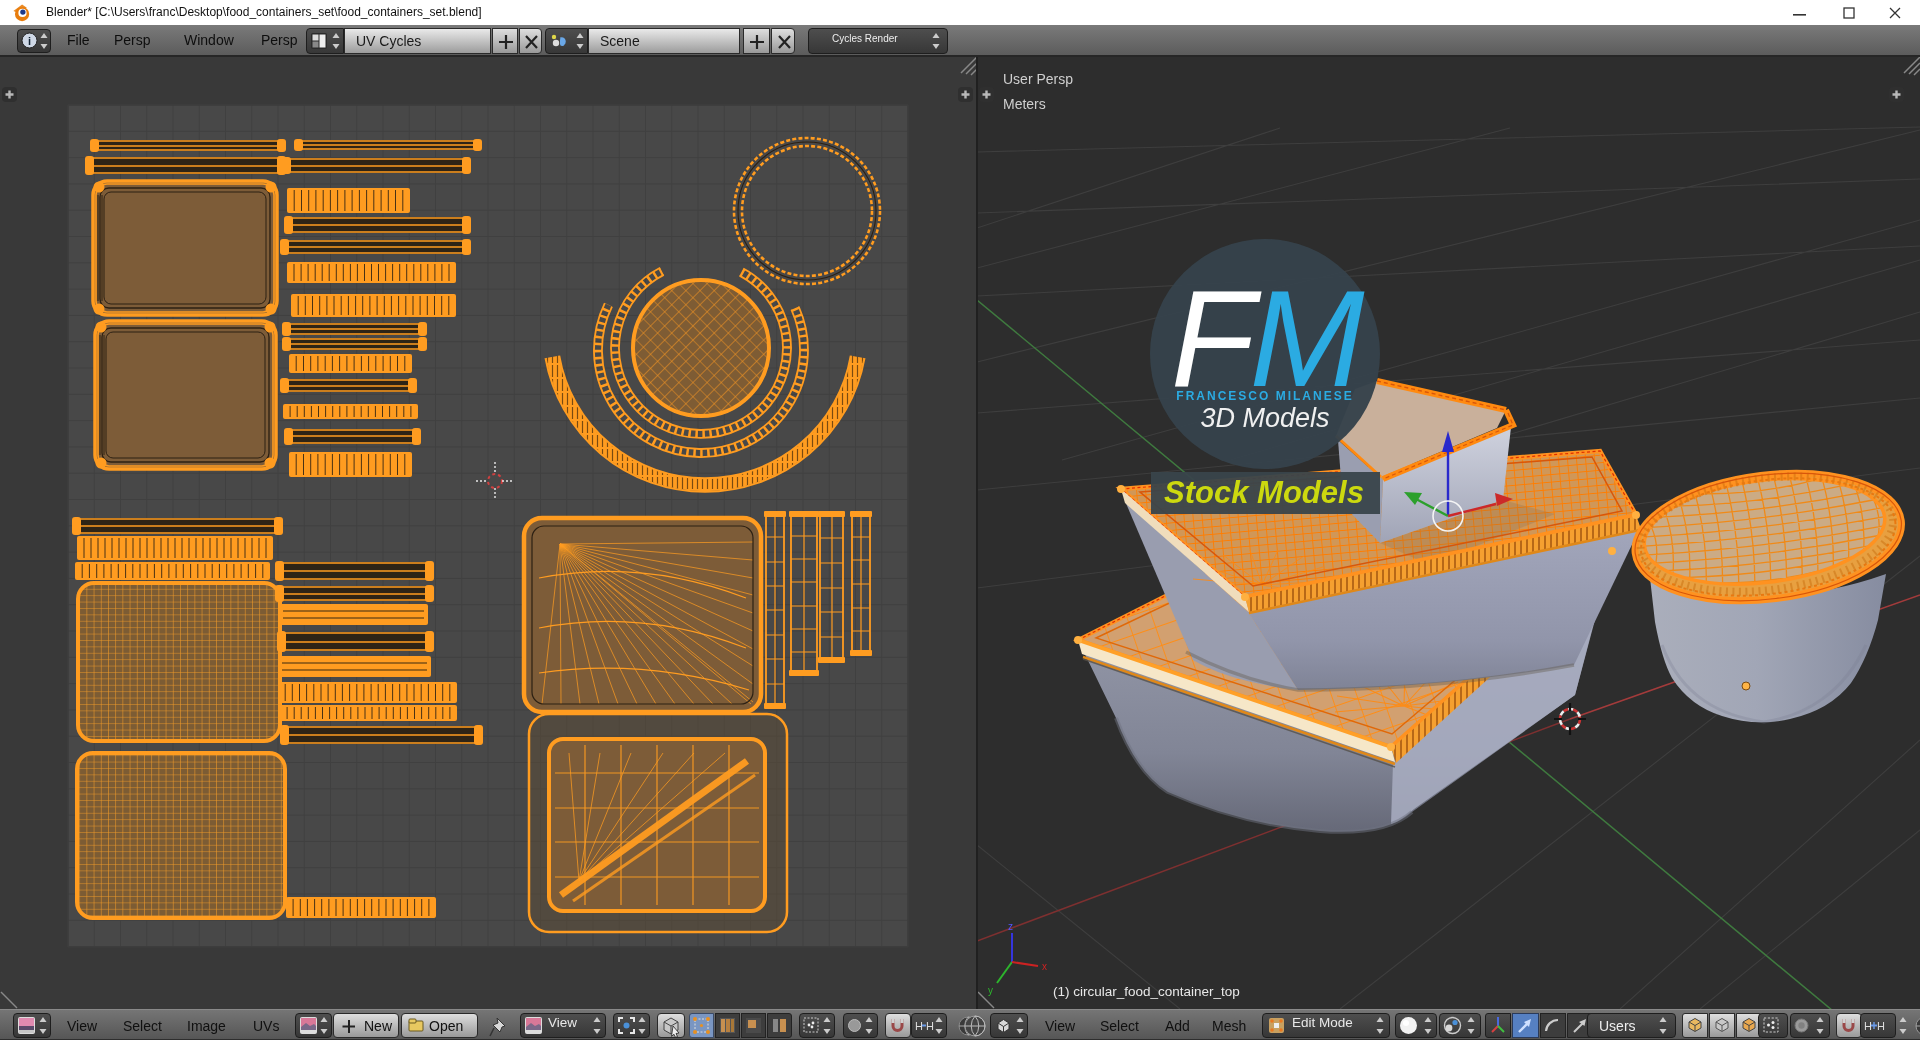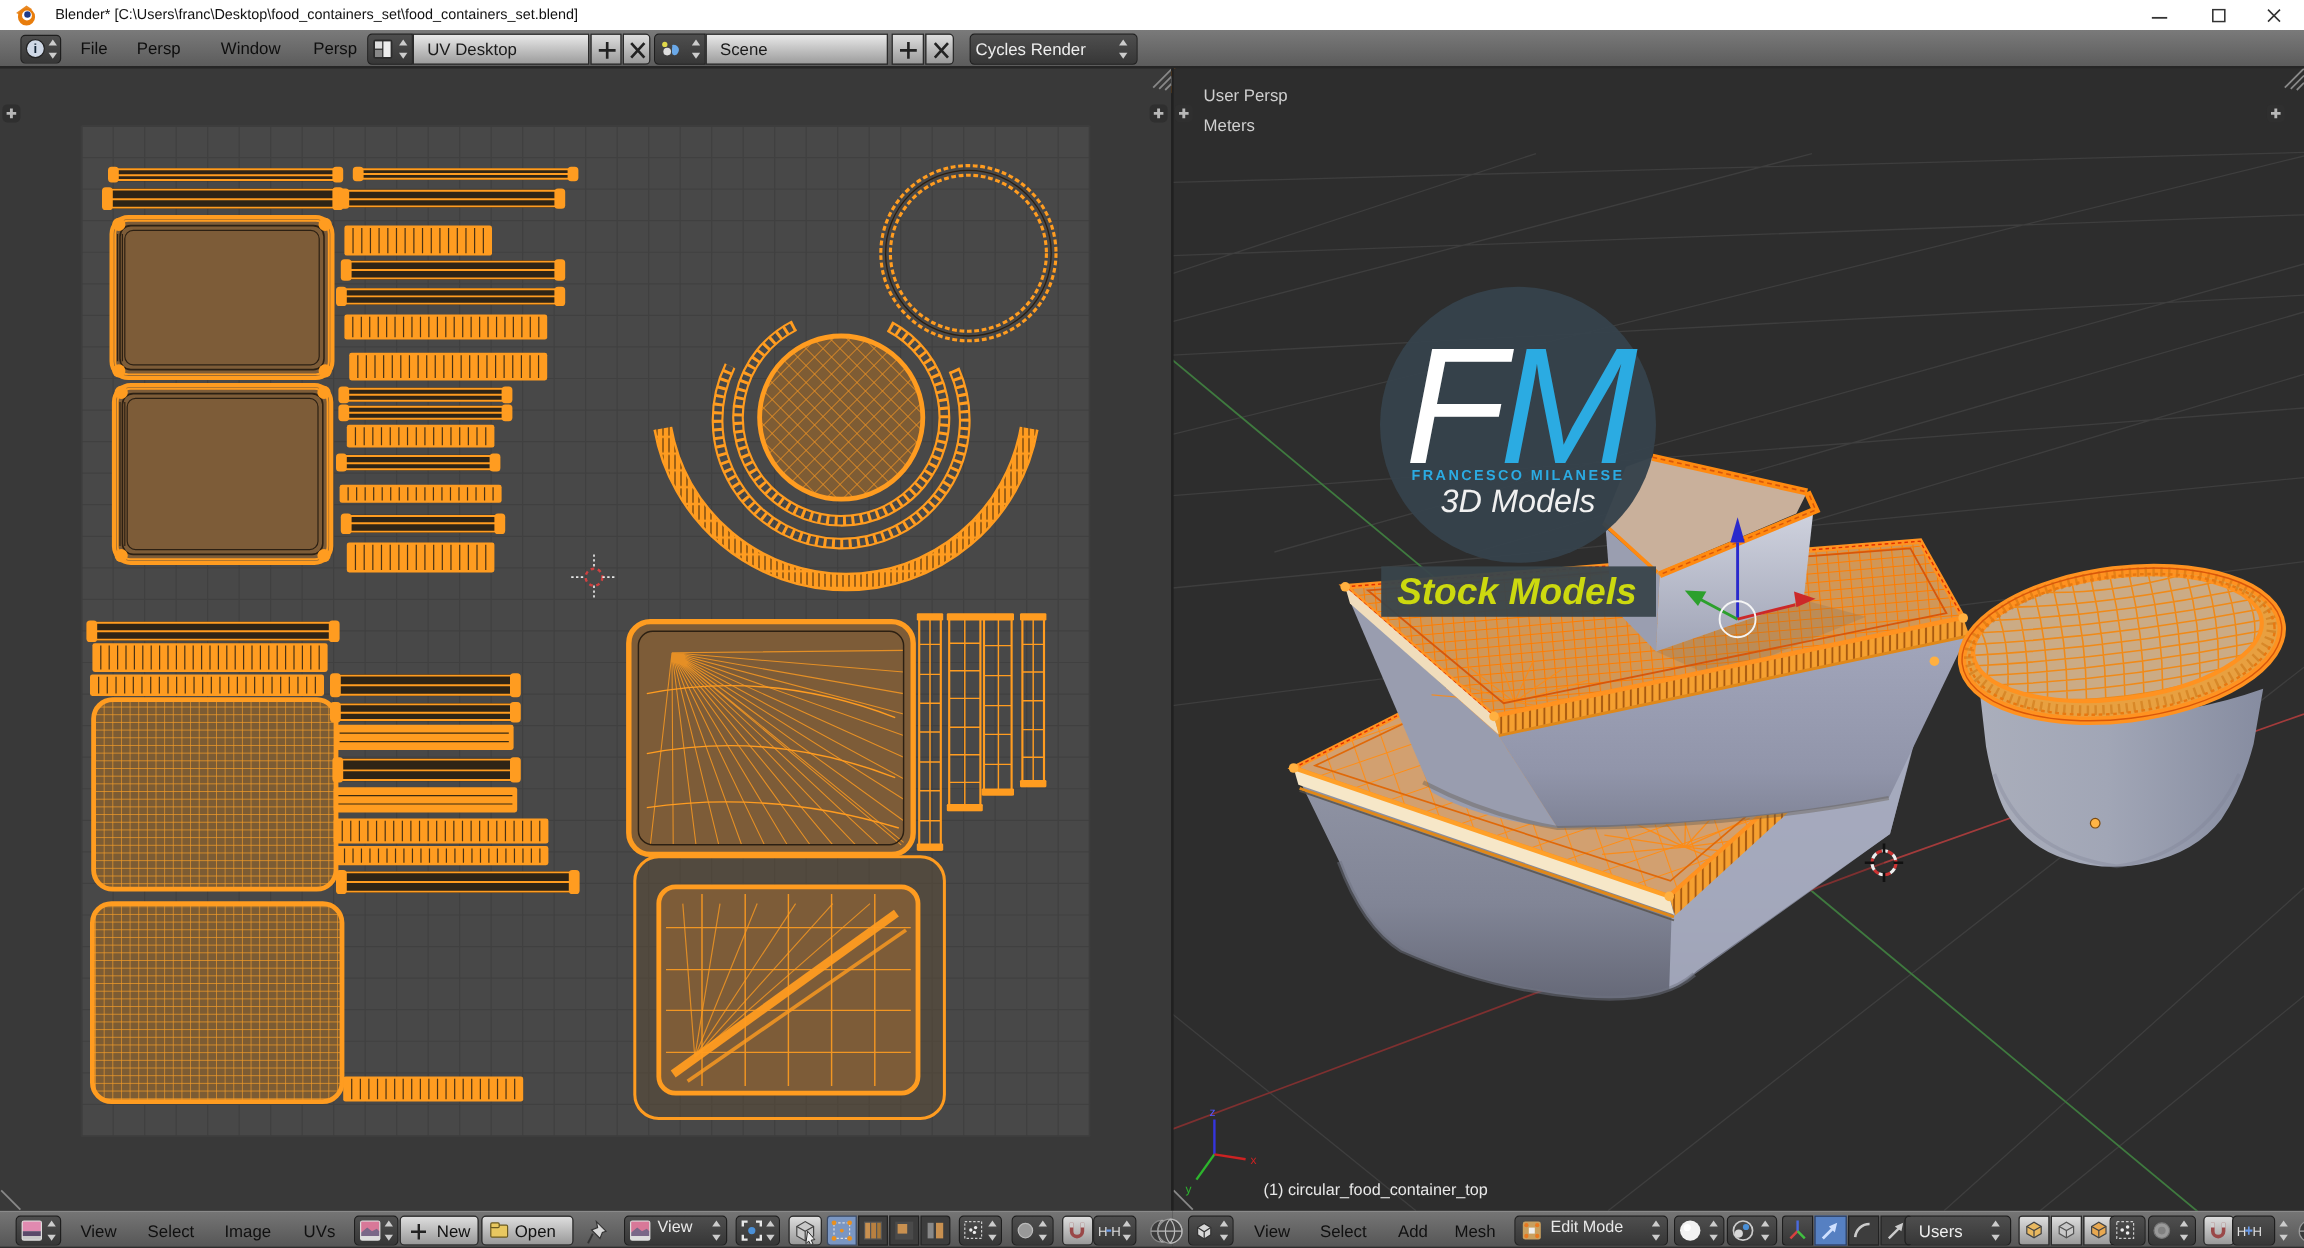--- a/index.html
+++ b/index.html
@@ -51,21 +51,21 @@
       <rect x="1" y="1" width="16" height="16" rx="2" fill="#2b2b2b"></rect>
       <rect x="2.5" y="2.5" width="6" height="6" fill="#ddd"></rect>
       <rect x="2.5" y="9.5" width="6" height="6" fill="#888"></rect>
       <rect x="9.5" y="2.5" width="6" height="13" fill="#eee"></rect>
     </svg>
 <svg style="position:absolute;left:331px;top:5px" width="10" height="22" viewBox="0 0 10 22">
       <path d="M5 3 8.5 8H1.5Z" fill="#ccc"></path>
       <path d="M5 19 1.5 14H8.5Z" fill="#ccc"></path>
     </svg>
 <div class="lightfield" style="left:344px;top:3px;width:147px;height:26px;border-radius:0">
-      <span style="position:absolute;left:11px;top:4px">UV Desktop</span>
+      <span style="position:absolute;left:11px;top:4px">UV Cycles</span>
     </div>
 <div class="lbtn" style="left:492px;top:3px;width:26px;height:26px;border-radius:0"><svg width="26" height="26">
         <path d="M13 6v14M6 13h14" stroke="#222" stroke-width="2.2"></path>
       </svg></div>
 <div class="lbtn" style="left:519px;top:3px;width:23px;height:26px;border-radius:0 4px 4px 0"><svg width="23" height="26">
         <path d="M6 7 17 19M17 7 6 19" stroke="#222" stroke-width="2.2"></path>
       </svg></div>
 <div class="btn" style="left:545px;top:3px;width:43px;height:26px;border-radius:4px 0 0 4px"></div>
 <svg class="abs" style="left:549px;top:7px" width="18" height="18" viewBox="0 0 18 18">
       <circle cx="5" cy="5" r="2.2" fill="#e0d84a"></circle>
@@ -80,21 +80,21 @@
 <div class="lightfield" style="left:588px;top:3px;width:152px;height:26px">
       <span style="position:absolute;left:11px;top:4px">Scene</span>
     </div>
 <div class="lbtn" style="left:743px;top:3px;width:27px;height:26px;border-radius:0"><svg width="27" height="26">
         <path d="M13 6v14M6 13h14" stroke="#222" stroke-width="2.2"></path>
       </svg></div>
 <div class="lbtn" style="left:771px;top:3px;width:24px;height:26px;border-radius:0 4px 4px 0"><svg width="24" height="26">
         <path d="M7 7 18 19M18 7 7 19" stroke="#222" stroke-width="2.2"></path>
       </svg></div>
 <div class="btn" style="left:808px;top:3px;width:140px;height:26px">
-      <span style="position:absolute;left:4px;top:4px;color:#eee;font-size:14px">Cycles Render</span>
+      <span style="position:absolute;left:23px;top:4px;color:#eee;font-size:10px">Cycles Render</span>
     </div>
 <svg style="position:absolute;left:931px;top:5px" width="10" height="22" viewBox="0 0 10 22">
       <path d="M5 3 8.5 8H1.5Z" fill="#ccc"></path>
       <path d="M5 19 1.5 14H8.5Z" fill="#ccc"></path>
     </svg>
 <svg style="position:absolute;left:965px;top:30px" width="24" height="24" viewBox="0 0 24 24">
       <path d="M3 10 L14 2 20 6 10 13Z" fill="#e87d0d" opacity="0.9"></path>
       <circle cx="14" cy="14" r="9" fill="#e87d0d"></circle>
       <circle cx="14.5" cy="12.5" r="5.2" fill="#fff"></circle>
       <circle cx="15" cy="11.5" r="3.4" fill="#1e3a8a"></circle>

